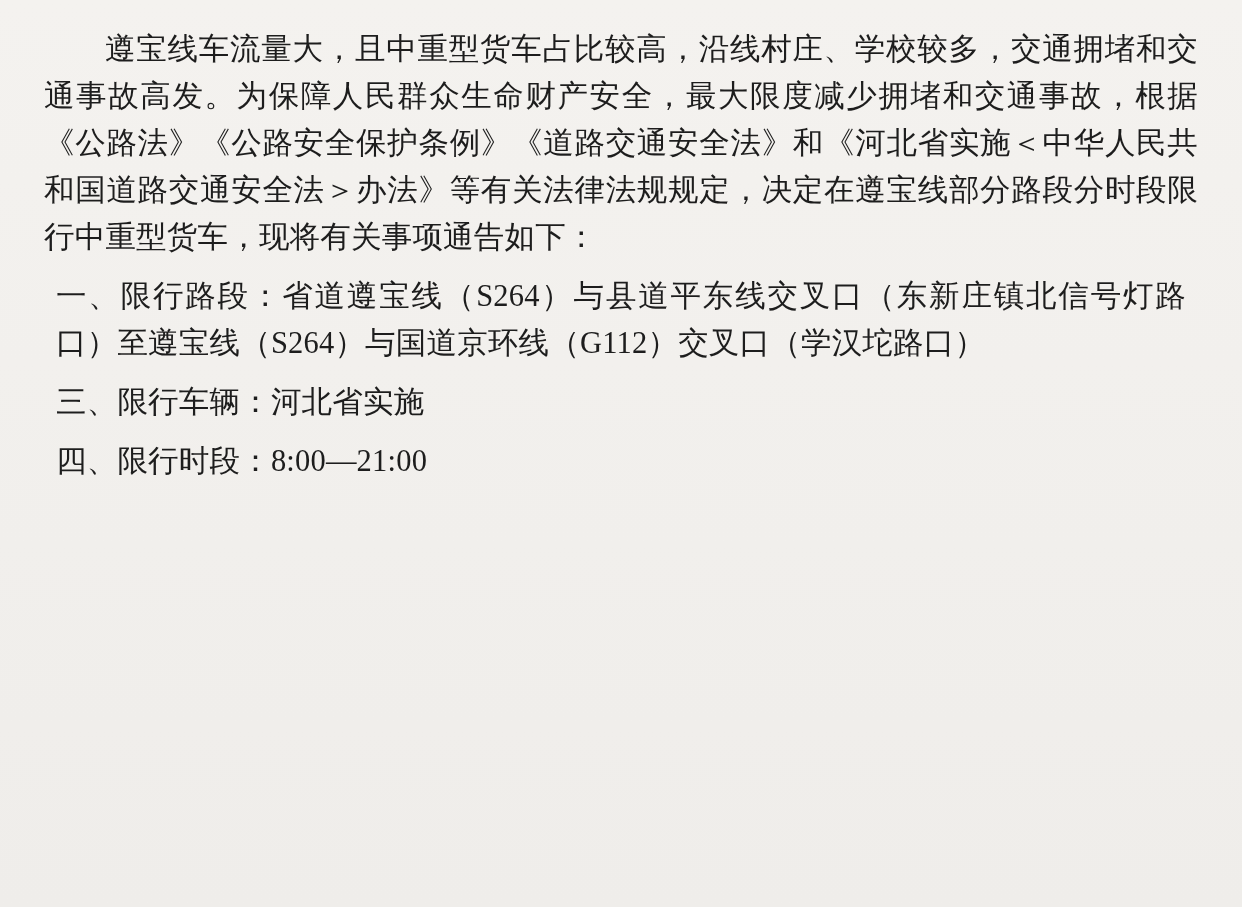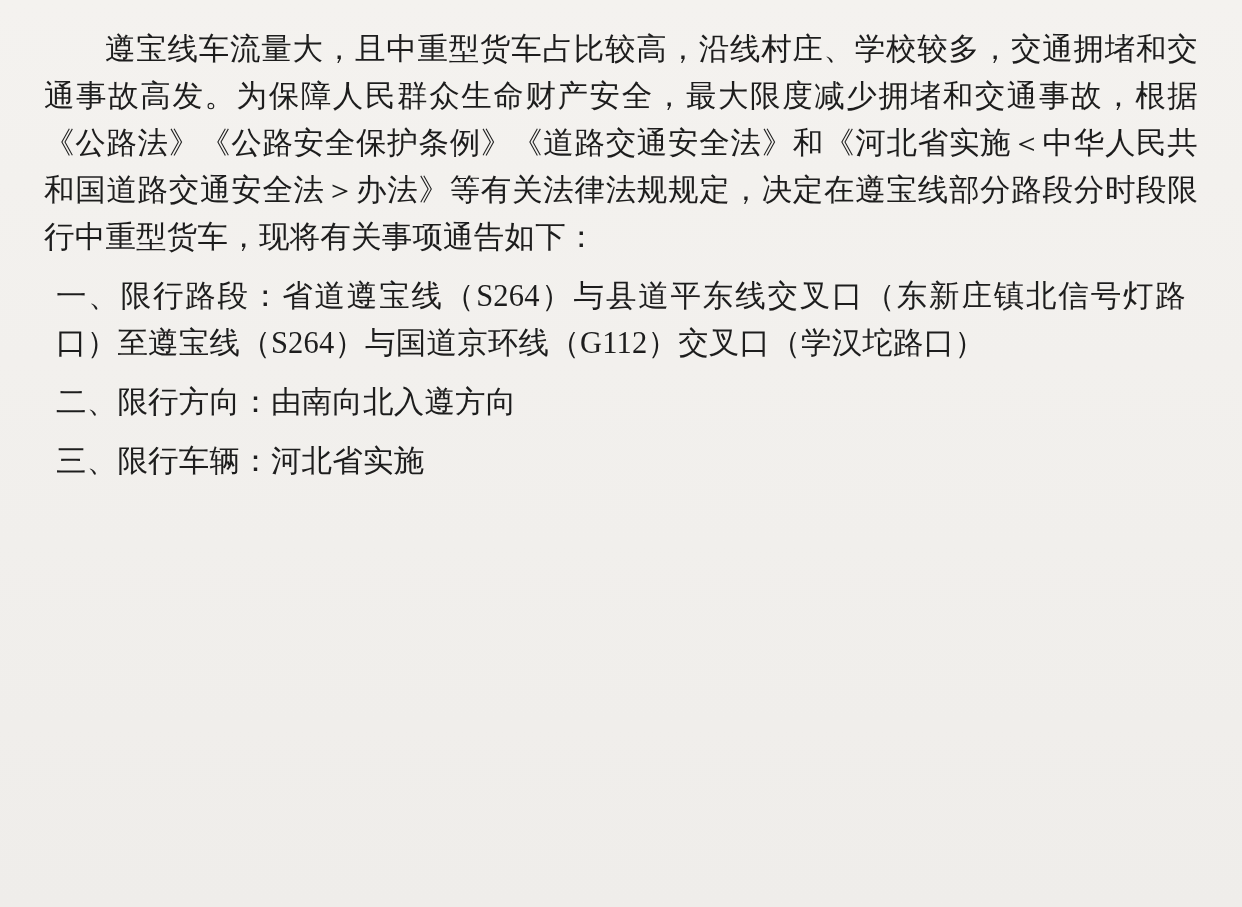--- a/index.html
+++ b/index.html
@@ -45,17 +45,17 @@
     height: 100px;
   }
 </style>
 </head>
 <body>
 
 <div class="page">
   <div class="doc-body">
     <p class="para indent">遵宝线车流量大，且中重型货车占比较高，沿线村庄、学校较多，交通拥堵和交通事故高发。为保障人民群众生命财产安全，最大限度减少拥堵和交通事故，根据《公路法》《公路安全保护条例》《道路交通安全法》和《河北省实施＜中华人民共和国道路交通安全法＞办法》等有关法律法规规定，决定在遵宝线部分路段分时段限行中重型货车，现将有关事项通告如下：</p>
     <p class="para hang">一、限行路段：省道遵宝线（S264）与县道平东线交叉口（东新庄镇北信号灯路口）至遵宝线（S264）与国道京环线（G112）交叉口（学汉坨路口）</p>
-    <p class="para hang">二、限行方向：由南向北入遵方向</p>
     <p class="para hang">三、限行车辆：河北省实施</p>
+    <p class="para hang">四、限行时段：8:00—21:00</p>
   </div>
   <div class="spacer-bottom"></div>
 </div>
 
 </body></html>

